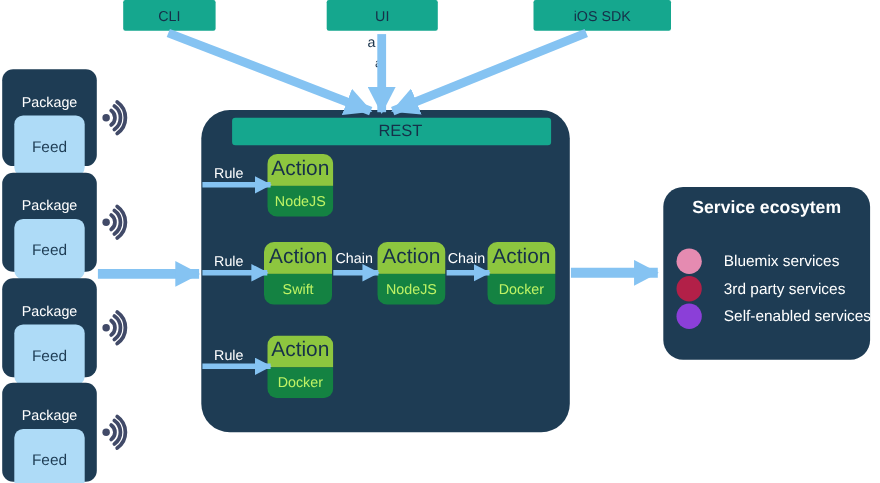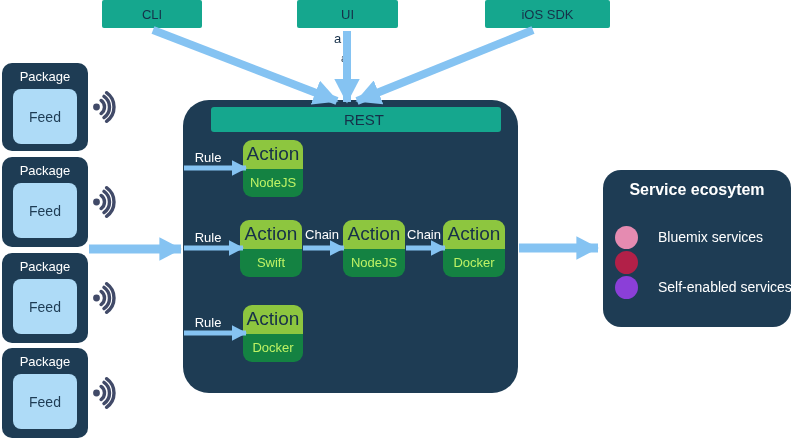--- a/index.html
+++ b/index.html
@@ -12,21 +12,21 @@
           color:#163049;font-size:13px;}
 
   
   .stray{position:absolute;color:#163049;z-index:2;line-height:1;}
 
   
   .arrows{position:absolute;left:0;top:0;z-index:5;pointer-events:none;}
 
   
   .package{position:absolute;left:2px;width:86px;background:#1e3c54;border-radius:10px;
-           box-sizing:border-box;padding-top:6px;z-index:1;}
+           box-sizing:border-box;padding-top:22px;z-index:1;}
   .package-title{text-align:center;color:#ffffff;font-size:13px;height:16px;}
   .feed{width:64px;height:55px;margin:4px auto 0;background:#aedbf7;border-radius:8px;
         display:flex;align-items:center;justify-content:center;color:#1e3c54;font-size:14px;}
   .signal{position:absolute;left:92px;z-index:1;}
 
   
   .engine{position:absolute;left:183px;top:100px;width:335px;height:293px;
           background:#1e3c54;border-radius:26px;z-index:1;}
   .rest-bar{position:absolute;left:28px;top:7px;width:274px;height:25px;background:#15a78e;
             border-radius:3px;display:flex;align-items:center;justify-content:center;
@@ -47,21 +47,21 @@
                font-size:16px;font-weight:700;}
   .legend-row{position:absolute;left:12px;display:flex;align-items:center;gap:20px;height:24px;}
   .legend-dot{width:23px;height:23px;border-radius:50%;flex:0 0 auto;}
   .legend-label{color:#ffffff;font-size:14px;white-space:nowrap;}
 </style>
 </head>
 <body>
 
 <div class="stage">
 
-  <div class="client" style="left:102px;width:100px;">CLI</div>
+  <div class="client" style="left:112px;width:84px;">CLI</div>
   <div class="client" style="left:297px;width:101px;">UI</div>
   <div class="client" style="left:485px;width:125px;">iOS SDK</div>
 
   <div class="stray" style="left:334px;top:32px;font-size:13px;">a</div>
   <div class="stray" style="left:341px;top:53px;font-size:11px;">a</div>
 
   <div class="package" style="top:63px;height:88px;">
     <div class="package-title">Package</div>
     <div class="feed">Feed</div>
   </div>
@@ -139,20 +139,21 @@
   </div>
 
   <div class="panel">
     <div class="panel-title">Service ecosytem</div>
     <div class="legend-row" style="top:55px;">
       <span class="legend-dot" style="background-color: rgb(229, 139, 177);"></span>
       <span class="legend-label">Bluemix services</span>
     </div>
     <div class="legend-row" style="top:80px;">
       <span class="legend-dot" style="background-color: rgb(178, 32, 72);"></span>
+      <span class="legend-label">3rd party services</span>
     </div>
     <div class="legend-row" style="top:105px;">
       <span class="legend-dot" style="background-color: rgb(139, 63, 216);"></span>
       <span class="legend-label">Self-enabled services</span>
     </div>
   </div>
 
   <svg class="arrows" width="800" height="439" viewBox="0 0 800 439">
     <defs>
       <marker id="ah" markerUnits="strokeWidth" markerWidth="3.2" markerHeight="3.2" refX="2.9" refY="1.6" orient="auto">

